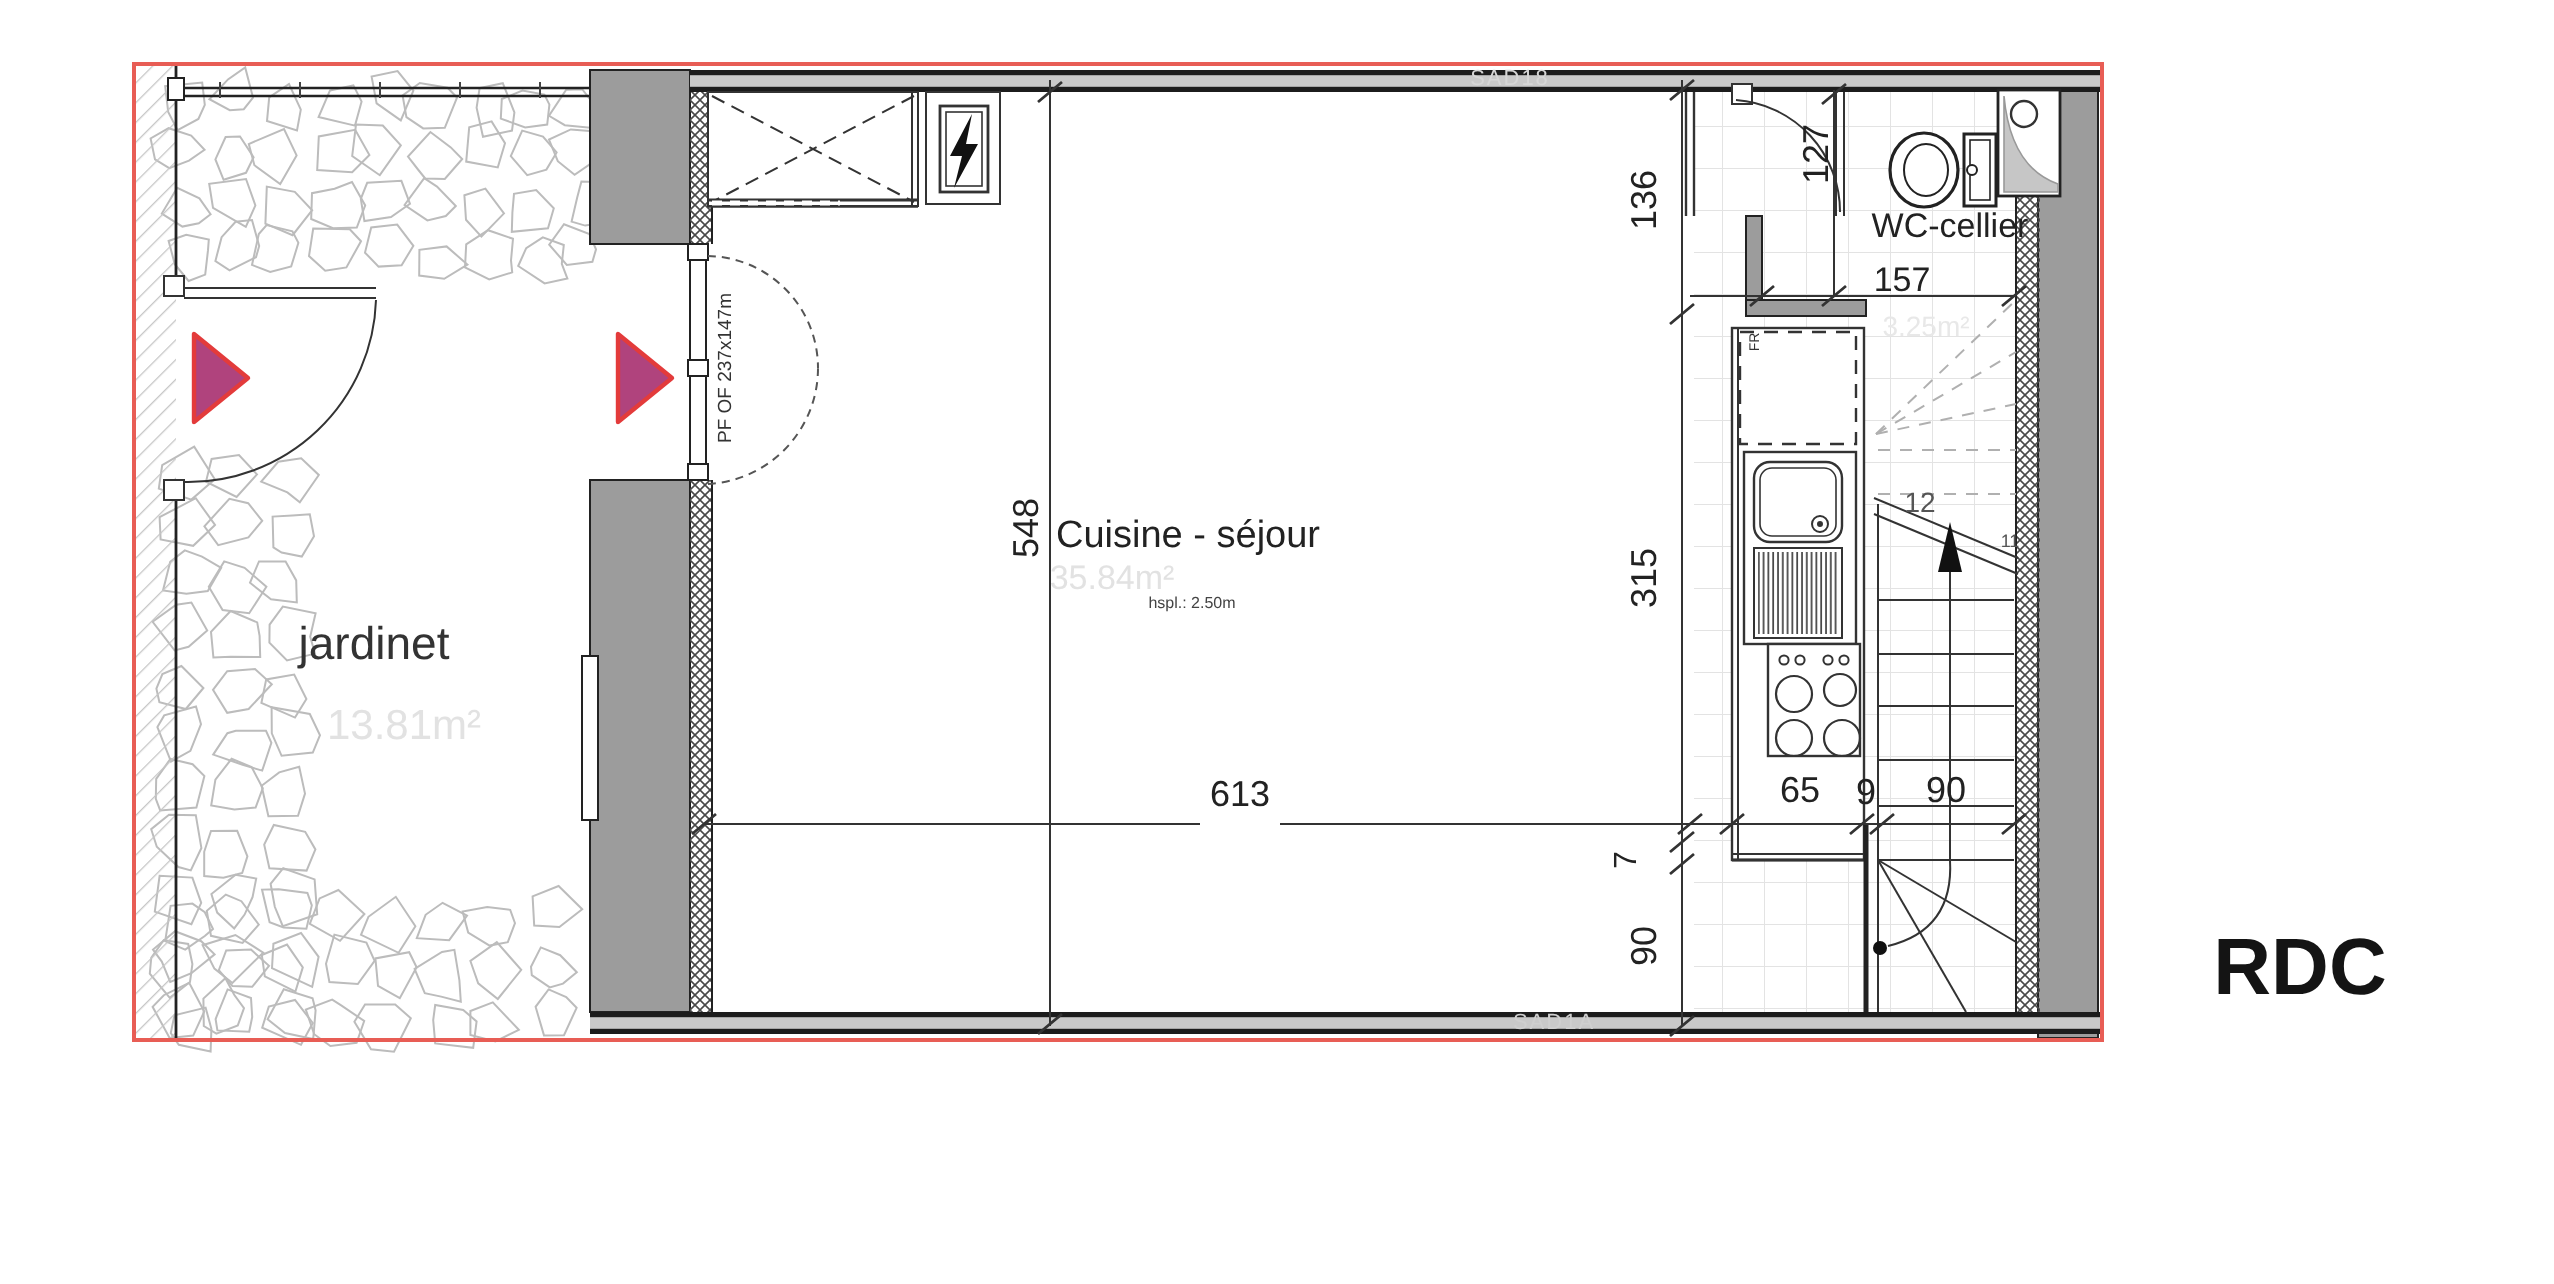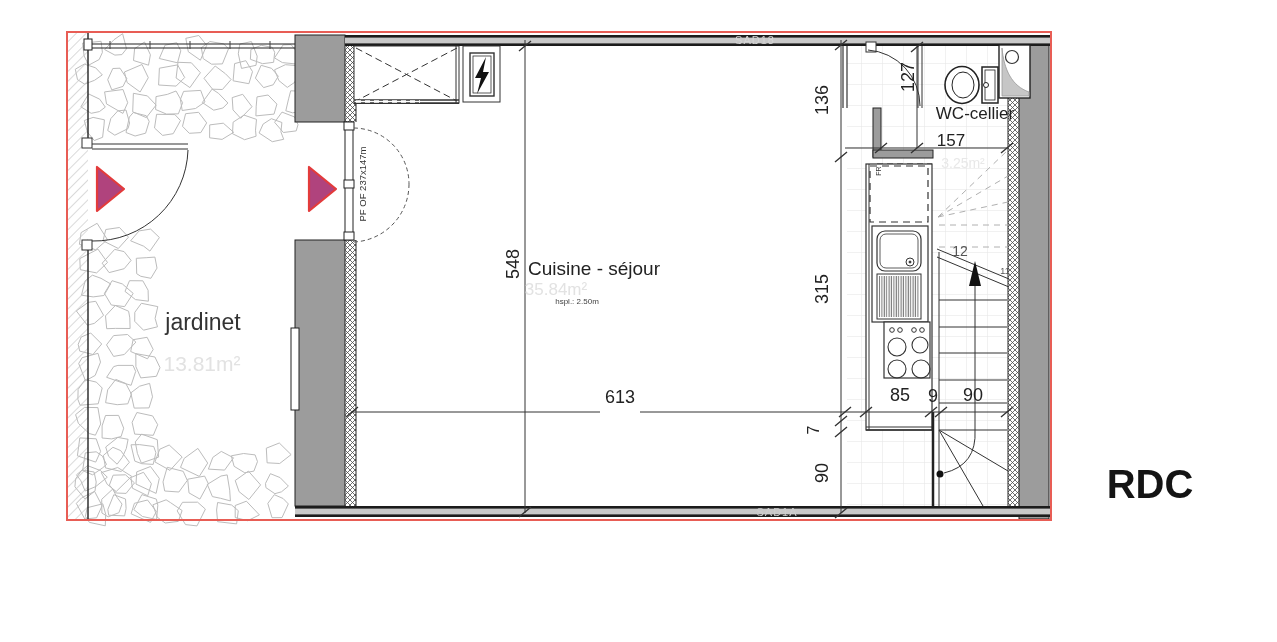--- a/index.html
+++ b/index.html
@@ -300,39 +300,39 @@
     <path d="M835,50 l12,-10 M835,162 l12,-10 M835,426 l12,-10 M835,437 l12,-10 M835,518 l12,-10" stroke-width="1.4"></path>
     <line x1="917" y1="45" x2="917" y2="148" stroke-width="1"></line>
     <path d="M911,52 l12,-10 M911,153 l12,-10" stroke-width="1.4"></path>
     <line x1="845" y1="148" x2="1008" y2="148" stroke-width="1"></line>
     <path d="M875,153 l12,-10 M1001,153 l12,-10" stroke-width="1.4"></path>
   </g>
 
   <rect id="plan-border" x="67" y="32" width="984" height="488" fill="none" stroke-width="2" stroke="#e85d55"></rect>
 </svg>
 
-<div class="t" style="left:203px;top:322px;font-size:23px;color:#333;">jardinet</div>
+<div class="t" style="left:187px;top:322px;font-size:23px;color:#333;">jardinet</div>
 <div class="t" style="left:202px;top:347px;font-size:21px;color:#e2e2e2;margin-top:16px;">13.81m²</div>
 
 <div class="t" style="left:594px;top:268px;font-size:19px;color:#222;">Cuisine - séjour</div>
 <div class="t" style="left:556px;top:289px;font-size:17px;color:#e2e2e2;">35.84m²</div>
-<div class="t" style="left:567px;top:302px;font-size:8px;color:#444;padding-left:20px;">hspl.: 2.50m</div>
+<div class="t" style="left:586px;top:302px;font-size:8px;color:#444;padding-left:20px;">hspl.: 2.50m</div>
 
 <div class="t" style="left:975px;top:113px;font-size:17px;color:#222;">WC-cellier</div>
 <div class="t" style="left:963px;top:129px;font-size:14px;color:#e8e8e8;margin-top:34px;">3.25m²</div>
 
 <div class="t rot" style="left:513px;top:264px;font-size:18px;color:#222;">548</div>
 <div class="t" style="left:620px;top:397px;font-size:18px;color:#222;">613</div>
 <div class="t rot" style="left:822px;top:100px;font-size:18px;color:#222;">136</div>
 <div class="t rot" style="left:822px;top:289px;font-size:18px;color:#222;">315</div>
 <div class="t rot" style="left:814px;top:430px;font-size:16px;color:#222;">7</div>
 <div class="t rot" style="left:822px;top:473px;font-size:18px;color:#222;">90</div>
 <div class="t rot" style="left:908px;top:77px;font-size:18px;color:#222;">127</div>
 <div class="t" style="left:951px;top:140px;font-size:17px;color:#222;">157</div>
-<div class="t" style="left:900px;top:395px;font-size:18px;color:#222;">85</div>
+<div class="t" style="left:900px;top:395px;font-size:18px;color:#222;">65</div>
 <div class="t" style="left:933px;top:396px;font-size:18px;color:#222;">9</div>
 <div class="t" style="left:973px;top:395px;font-size:18px;color:#222;">90</div>
 
 <div class="t rot" style="left:363px;top:184px;font-size:9.5px;color:#333;">PF OF 237x147m</div>
 <div class="t rot" style="left:878px;top:171px;font-size:7px;color:#333;">FR</div>
 <div class="t" style="left:755px;top:40px;font-size:11px;color:#d6d6d6;letter-spacing:1px;">SAD18</div>
 <div class="t" style="left:777px;top:512px;font-size:11px;color:#cfcfcf;letter-spacing:1px;">SAD1A</div>
 <div class="t" style="left:960px;top:251px;font-size:14px;color:#555;">12</div>
 <div class="t" style="left:1005px;top:271px;font-size:9px;color:#555;">11</div>
 

